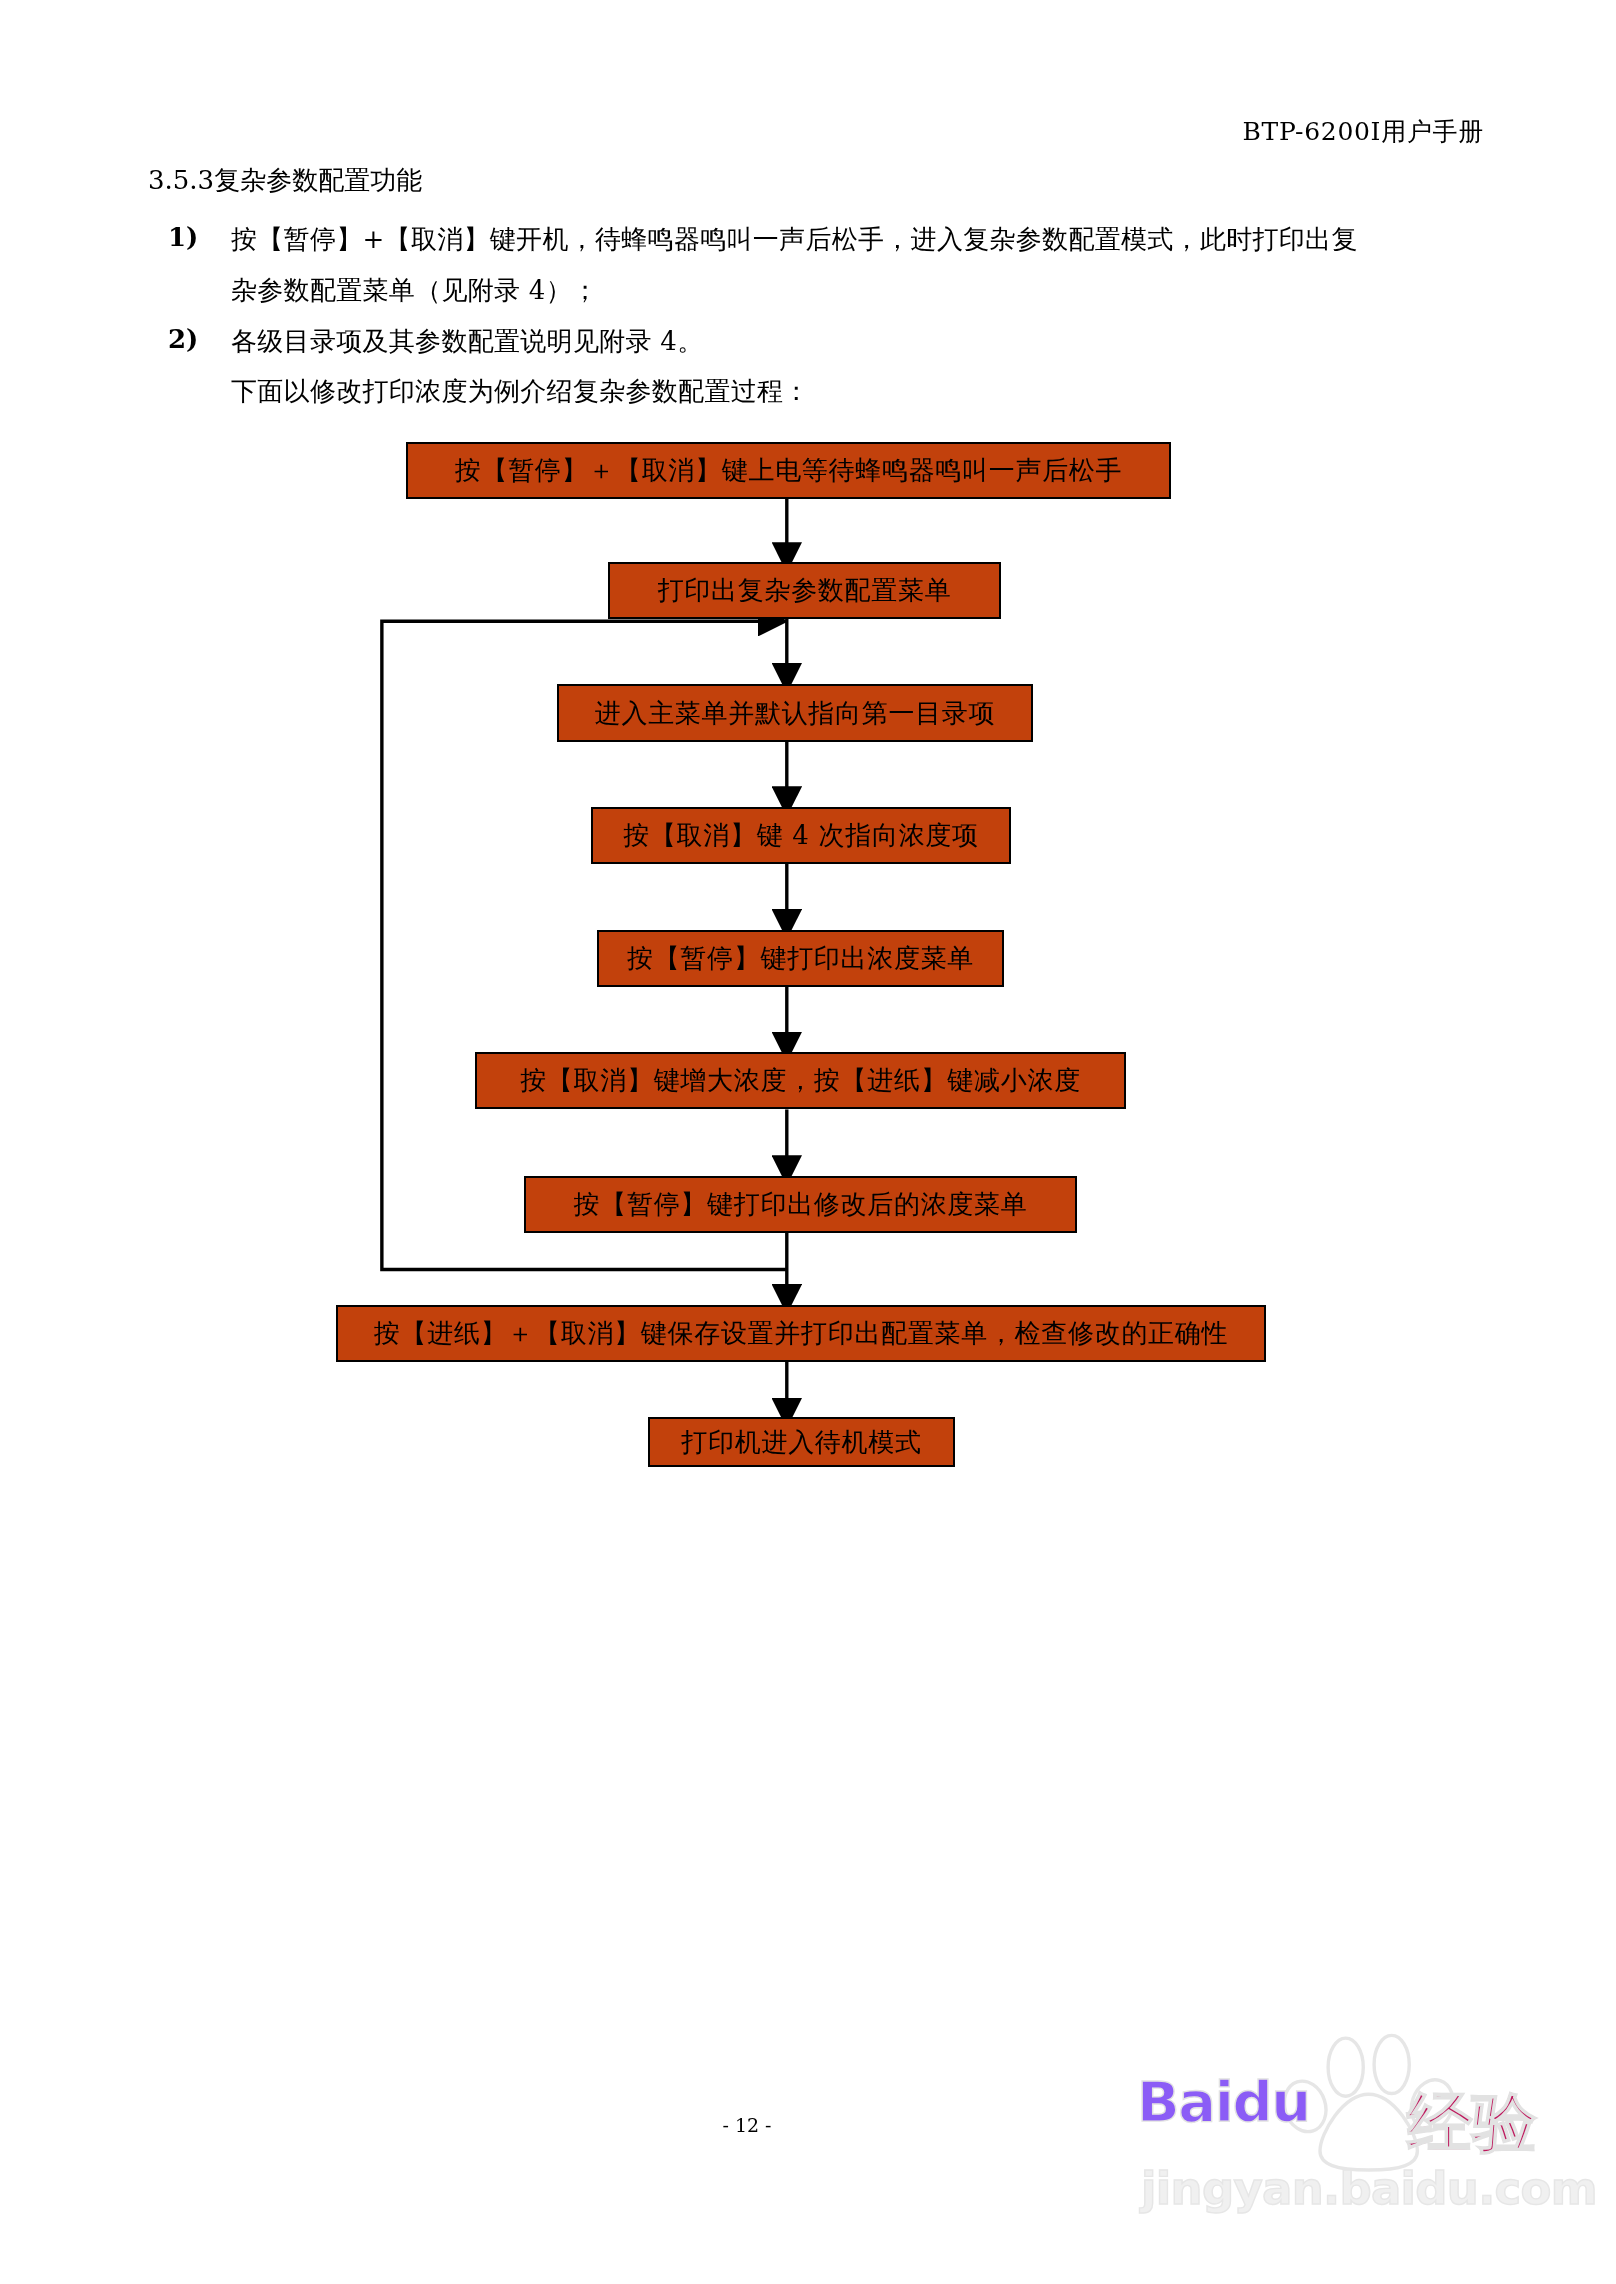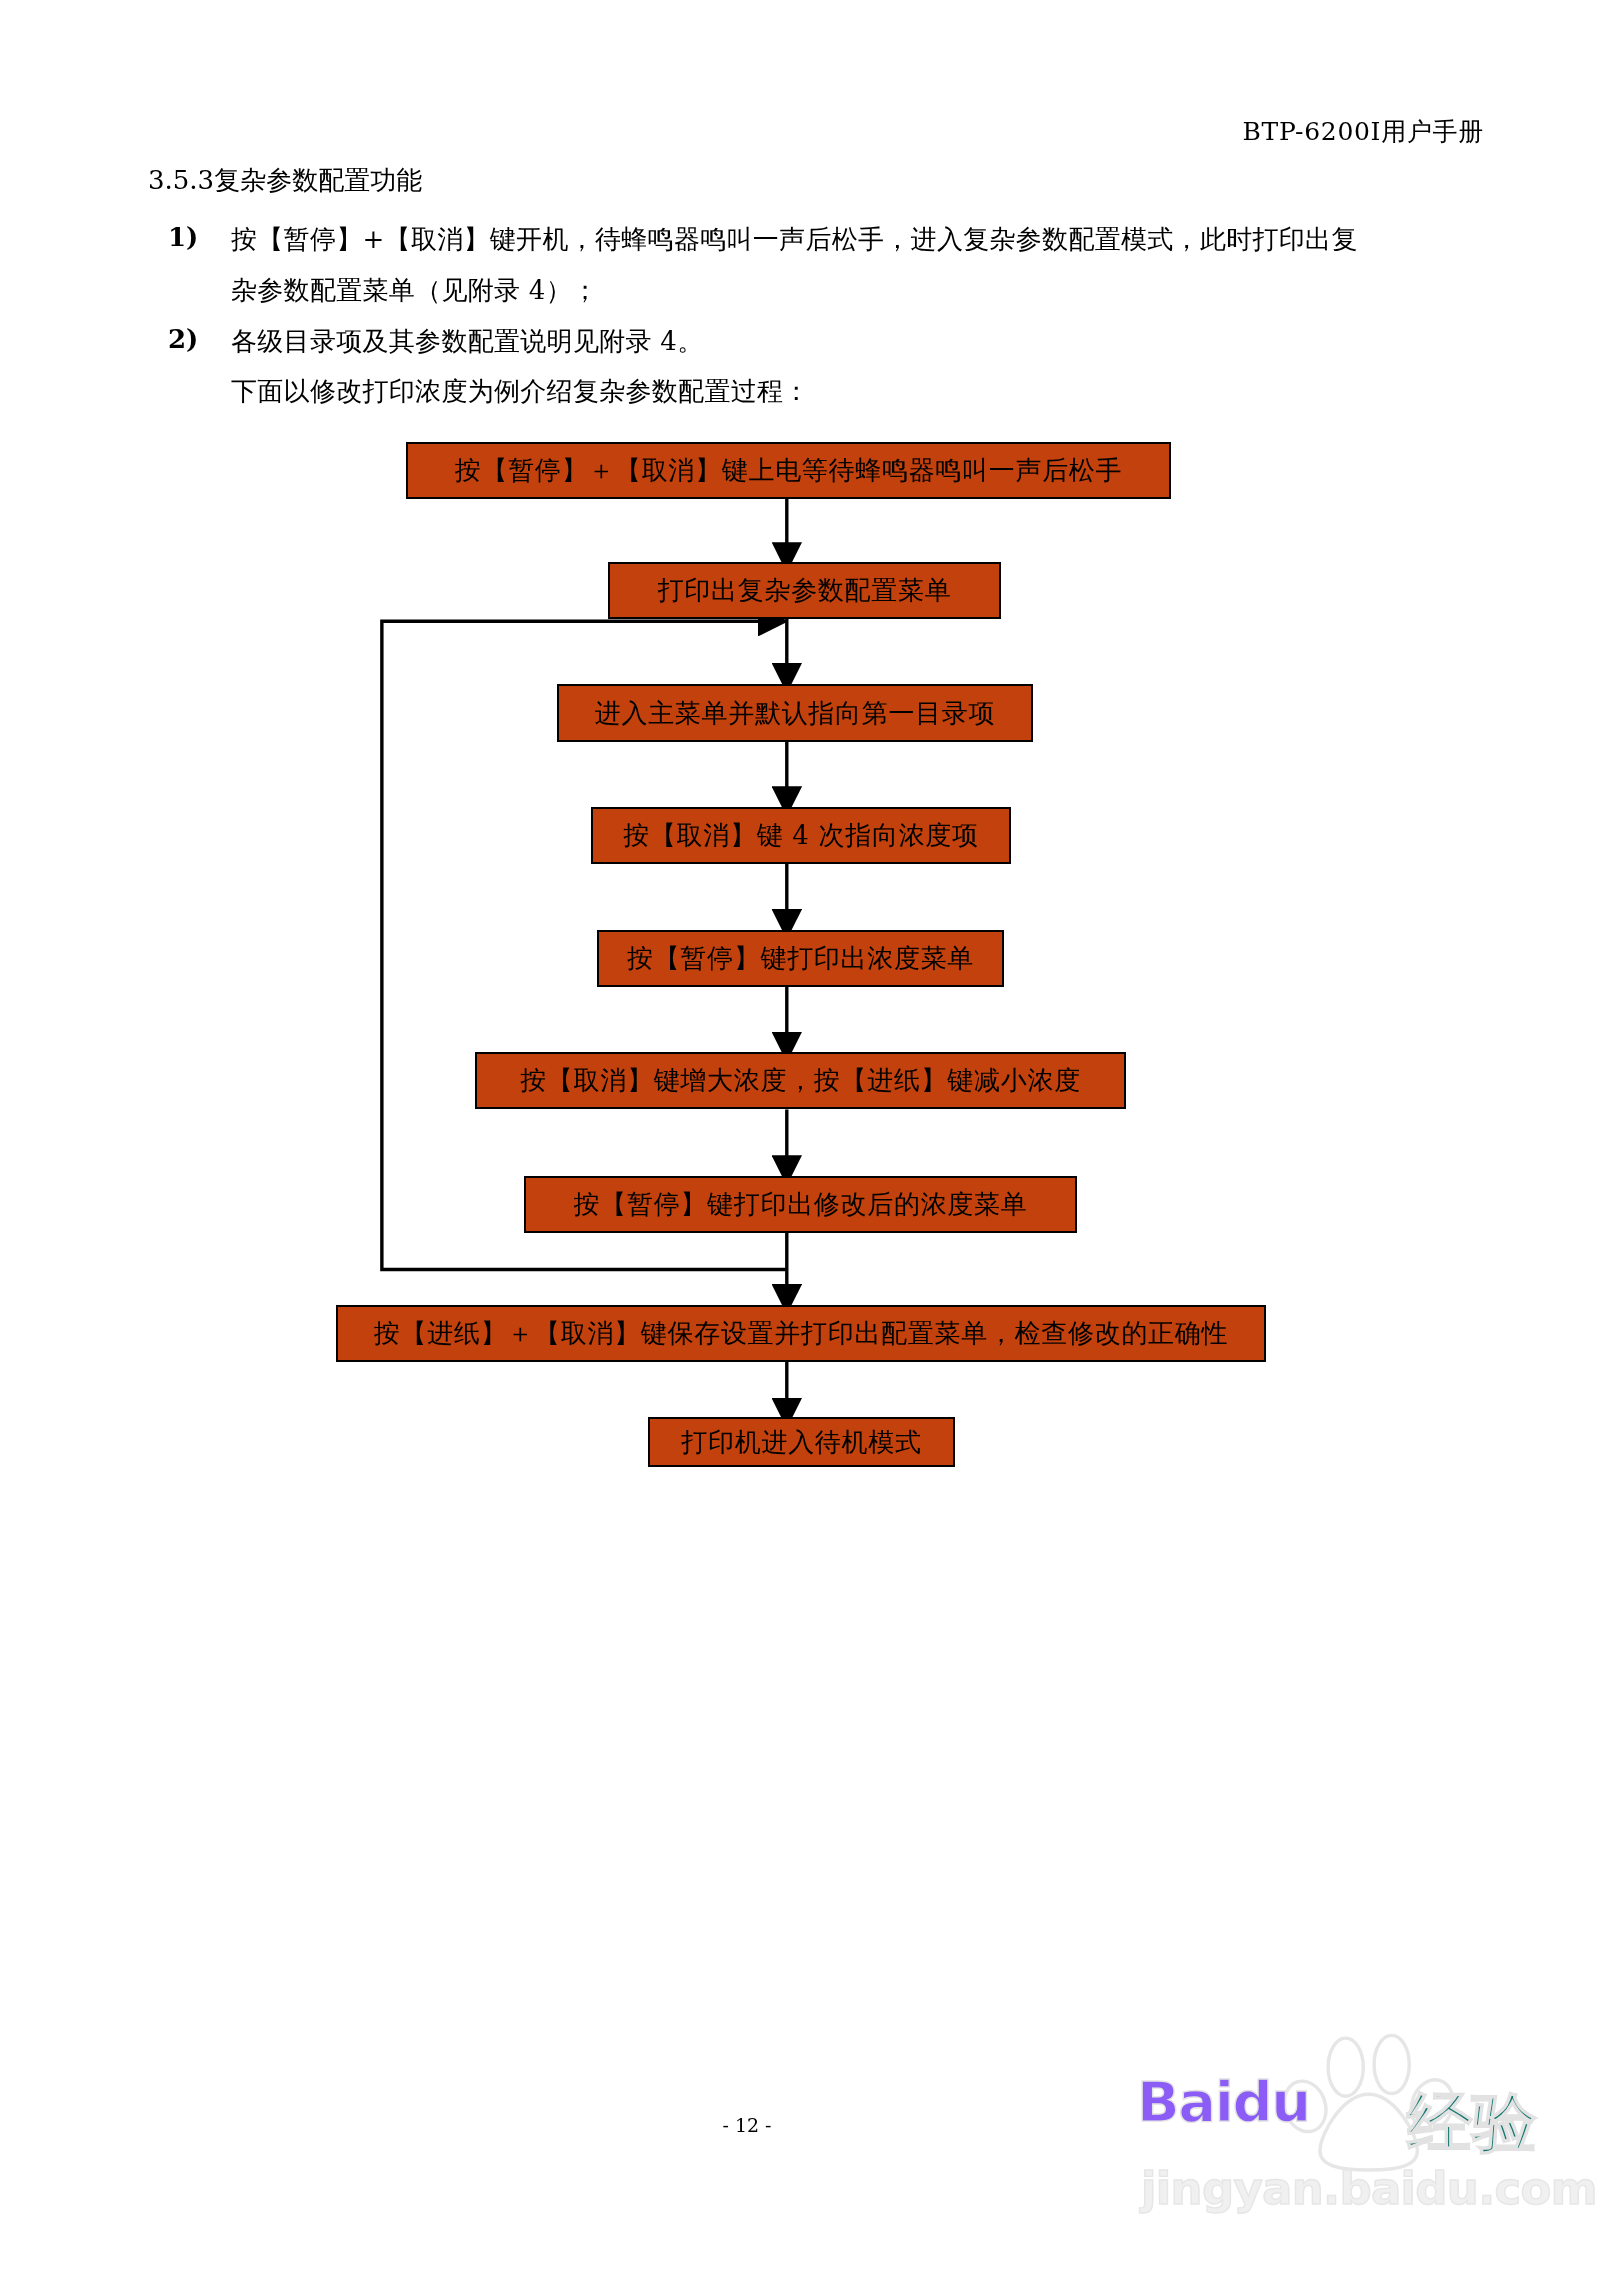--- a/index.html
+++ b/index.html
@@ -108,21 +108,21 @@
     letter-spacing: -1.4px;
     color: #8b5cf6;
     -webkit-text-stroke: 1.4px #e2e2e2;
   }
   .wm-cn {
     position: absolute;
     left: 270px;
     top: 47px;
     font-size: 65px;
     font-weight: bold;
-    color: #0f766e;
+    color: #be185d;
     -webkit-text-stroke: 1.4px #e2e2e2;
   }
   .wm-url {
     position: absolute;
     left: 4.1px;
     top: 130px;
     font-size: 45px;
     font-family: "DejaVu Sans", "Liberation Sans", sans-serif;
     font-weight: bold;
     color: #f0f0f0;

